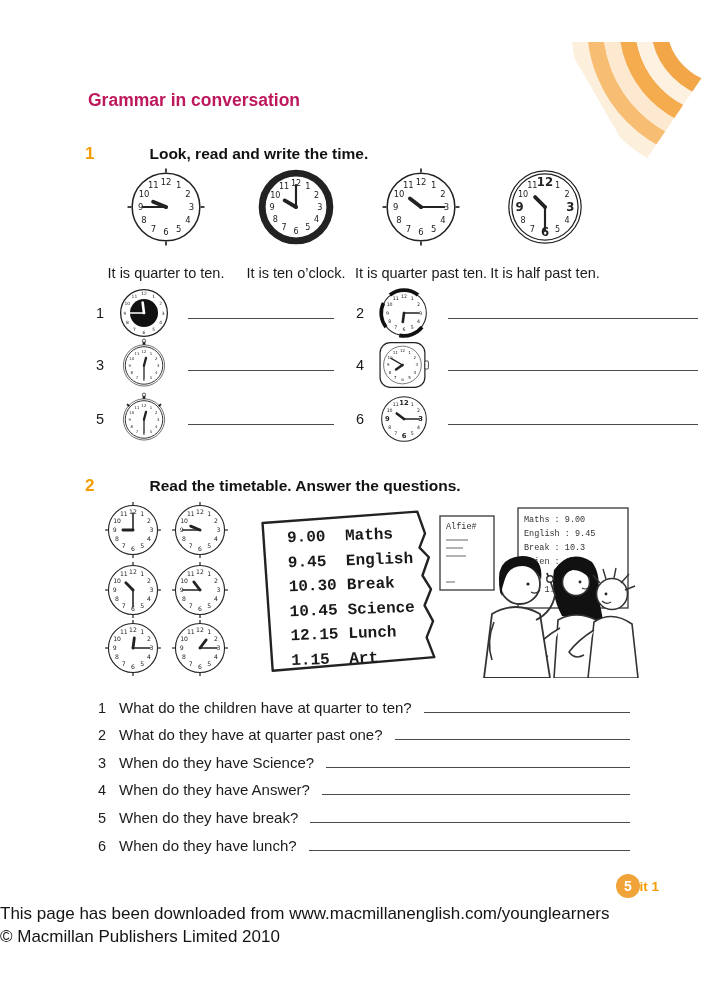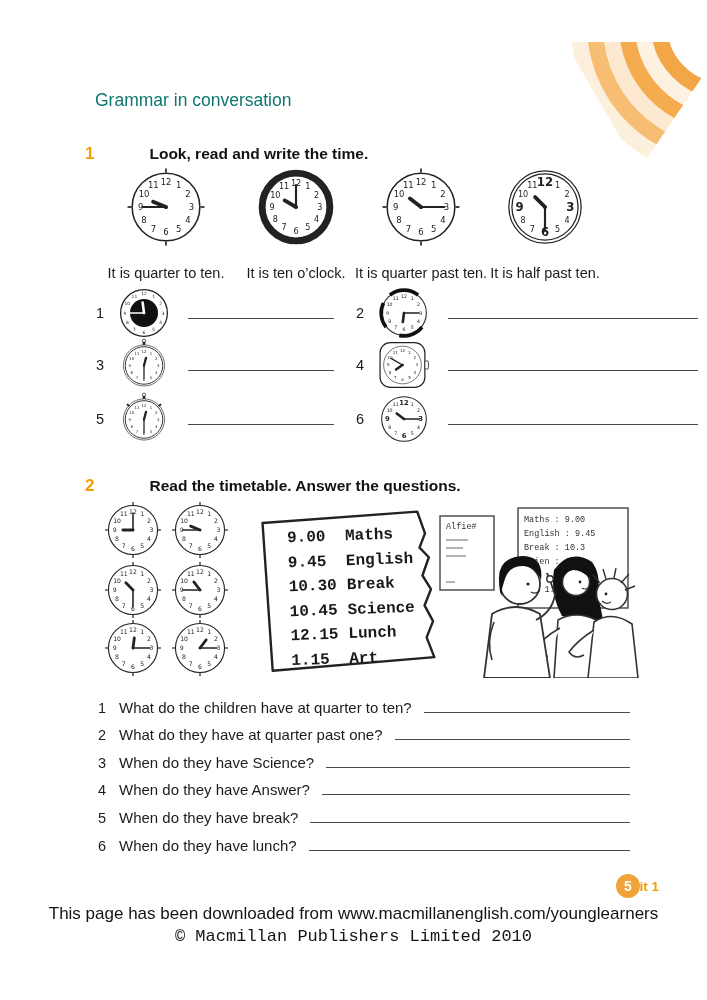--- a/index.html
+++ b/index.html
@@ -1,19 +1,19 @@
 <!DOCTYPE html>
 <html><head>
 <meta charset="utf-8">
 <style>
   html,body{margin:0;padding:0;background:#fff;}
   .page{position:relative;width:707px;height:1000px;background:#ffffff;overflow:hidden;
         font-family:"Liberation Sans",sans-serif;color:#1c1c1c;}
   .corner-svg{position:absolute;top:0;right:0;}
-  .page-title{position:absolute;left:95px;top:90px;font-size:17.5px;font-weight:normal;color:#0f766e;}
+  .page-title{position:absolute;left:88px;top:90px;font-size:17.5px;font-weight:bold;color:#be185d;}
   .ex-head{position:absolute;display:flex;align-items:baseline;gap:11px;}
   .ex-num{color:#F59C00;font-weight:bold;font-size:17px;}
   .ex-title{font-weight:bold;font-size:15.5px;color:#121212;margin-left:44px;}
   .example{position:absolute;width:140px;text-align:center;}
   .example .clock{width:80px;height:80px;margin:0 auto;line-height:0;}
   .caption{font-size:14.5px;margin-top:18px;white-space:nowrap;color:#1a1a1a;}
   .item{position:absolute;display:flex;align-items:center;}
   .item-num{font-size:14.5px;width:15px;color:#1a1a1a;}
   .item .clock{width:54px;height:54px;margin-left:6px;line-height:0;}
   .write-line{border-bottom:1.3px solid #4a4a4a;height:1px;margin-left:17px;transform:translateY(5px);}
@@ -30,21 +30,21 @@
   .q-num{width:21px;font-size:14.5px;}
   .q-text{font-size:15px;white-space:nowrap;}
   .q-line{flex:1;border-bottom:1.3px solid #4a4a4a;margin-left:12px;transform:translateY(-3px);}
   .footer{position:absolute;top:879px;left:16px;width:600px;display:flex;justify-content:flex-end;
           align-items:baseline;gap:24px;font-size:13.5px;color:#F2A43C;padding-left:43px;}
   .unit-label{font-weight:bold;color:#F59C00;}
   .topic-italic{font-style:italic;}
   .page-circle{position:absolute;left:616px;top:874px;width:24px;height:24px;border-radius:50%;
                background:#F0A339;color:#fff;font-weight:bold;font-size:14px;display:flex;
                align-items:center;justify-content:center;}
-  .bottom-line{position:absolute;left:0;width:707px;text-align:center;font-size:17px;color:#141414;}
+  .bottom-line{position:absolute;left:0;width:707px;text-align:left;font-size:17px;color:#141414;}
 </style>
 </head>
 <body>
 
 <div class="page">
 
   <svg class="corner-svg" width="190" height="170" viewBox="0 0 190 170">
     <defs>
         <clipPath id="cornerclip">
           <polygon points="48,42 190,42 190,70 122,170 48,42"></polygon>
@@ -557,15 +557,15 @@
       <span class="q-line"></span>
     </div>
   </div>
 
   <div class="footer">
     <span class="unit-label">Unit 1</span>
   </div>
   <div class="page-circle">5</div>
 
   <div class="bottom-line" style="top:904px;">This page has been downloaded from www.macmillanenglish.com/younglearners</div>
-  <div class="bottom-line" style="top:927px;font-family:Liberation Mono, monospace;">© Macmillan Publishers Limited 2010</div>
+  <div class="bottom-line" style="top:927px;">© Macmillan Publishers Limited 2010</div>
 
 </div>
 
 </body></html>

